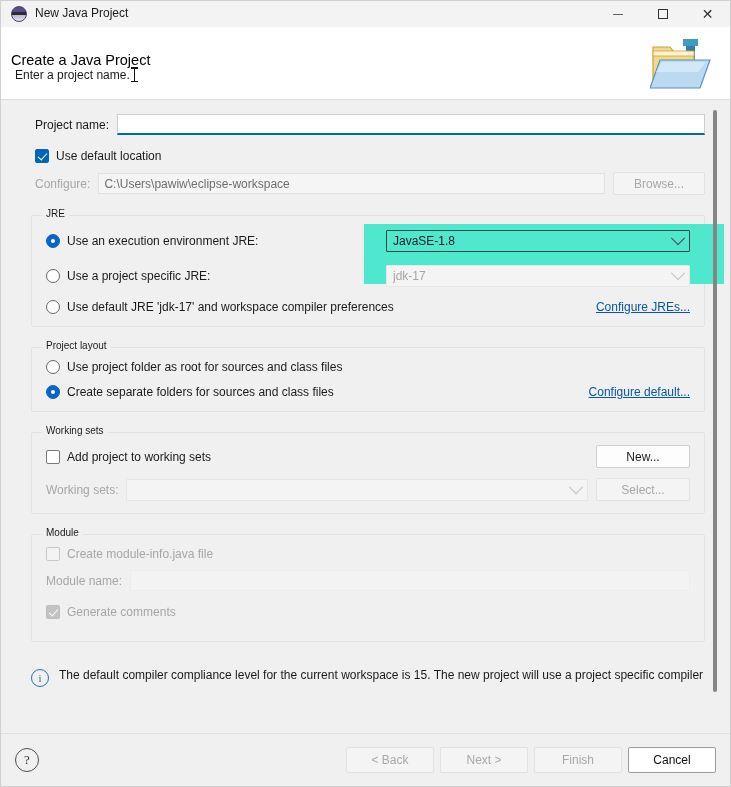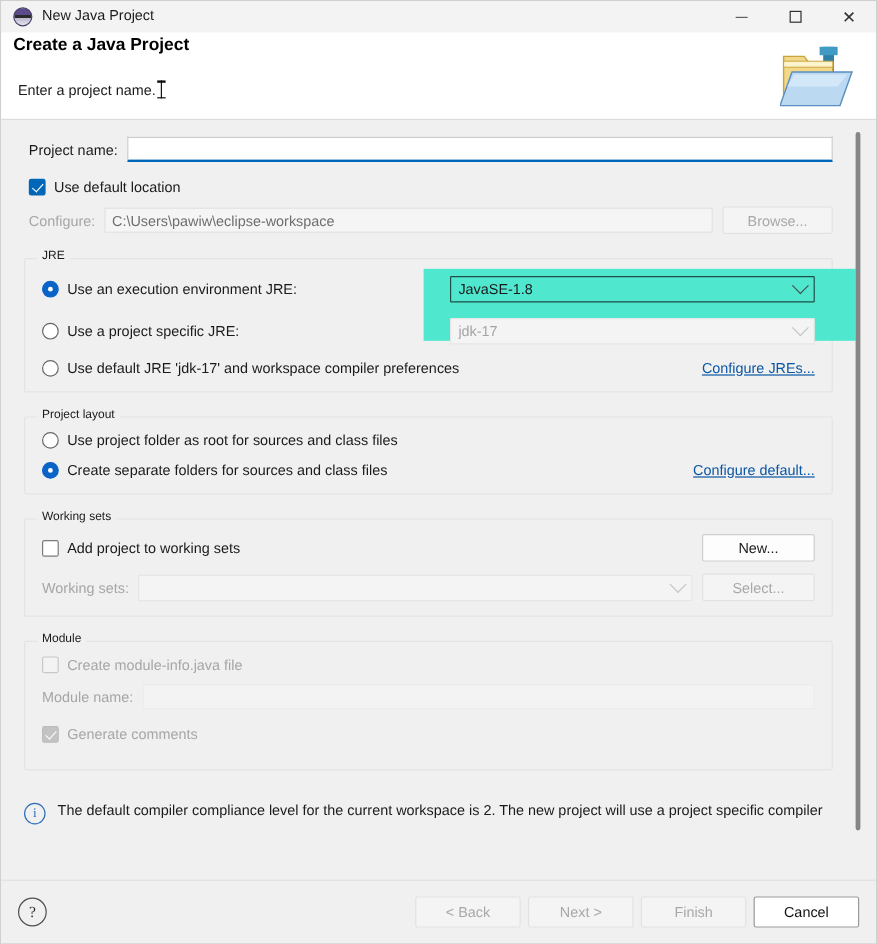--- a/index.html
+++ b/index.html
@@ -84,23 +84,23 @@
   .banner {
     background: #ffffff;
     height: 72px;
     min-height: 72px;
     position: relative;
     border-bottom: 1px solid #dcdcdc;
   }
   .banner-title {
     position: absolute;
     left: 10px;
-    top: 3px;
+    top: 25px;
     font-size: 14.5px;
-    font-weight: bold;
+    font-weight: normal;
     color: #000;
   }
   .banner-sub {
     position: absolute;
     left: 14px;
     top: 40px;
     font-size: 12px;
     color: #1a1a1a;
   }
   .ibeam {
@@ -130,21 +130,21 @@
 
   
   .content-wrap {
     flex: 1;
     position: relative;
     background: #f0f0f0;
     overflow: hidden;
   }
   .content {
     position: absolute;
-    left: 1px; top: 0;
+    left: 12px; top: 0;
     width: 710px;
     padding: 0;
   }
   .scrollbar {
     position: absolute;
     right: 13px;
     top: 2px;
     bottom: 38px;
     width: 4px;
   }
@@ -530,21 +530,21 @@
         </div>
 
         <div class="row" style="margin-top:14px;">
           <span class="checkbox disabled checked"></span>
           <span class="lbl dim">Generate comments</span>
         </div>
       </div>
 
       <div class="infobar" style="margin-top:16px;">
         <span class="info-icon">i</span>
-        <span class="info-text">The default compiler compliance level for the current workspace is 2. The new project will use a project specific compiler</span>
+        <span class="info-text">The default compiler compliance level for the current workspace is 15. The new project will use a project specific compiler</span>
       </div>
 
     </div>
 
     <div class="scrollbar">
       <div class="scroll-thumb"></div>
     </div>
   </div>
 
   <div class="footer">

